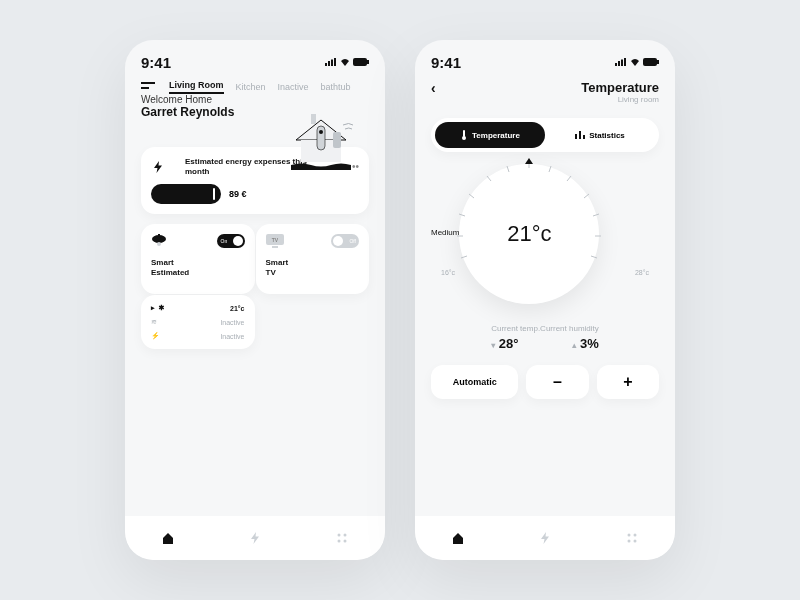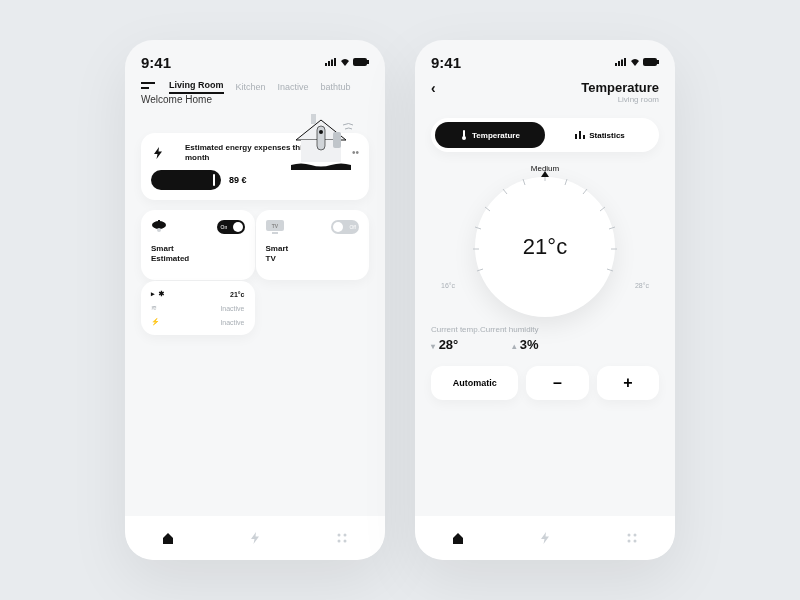--- a/index.html
+++ b/index.html
@@ -42,30 +42,30 @@
 
   
   .header2 { display: flex; justify-content: space-between; align-items: flex-start; margin-top: 10px; }
   .backbtn { font-size: 14px; font-weight: 700; color: #111; }
   .header2 .ttl { text-align: right; }
   .header2 .ttl .big { font-size: 13px; font-weight: 700; color: #111; }
   .header2 .ttl .sub { font-size: 8px; color: #aab0b6; }
   .segctrl { display: flex; background: #fff; border-radius: 18px; padding: 4px; margin-top: 14px; box-shadow: 0 4px 12px rgba(0,0,0,0.04); }
   .segctrl .seg { flex: 1; text-align: center; font-size: 8px; padding: 8px 0; border-radius: 14px; display:flex; align-items:center; justify-content:center; gap:4px;font-weight:bold; }
   .segctrl .seg.active { background: #111; color: #fff; font-weight: 600; }
-  .dialwrap { position: relative; margin-top: 12px; display:flex; flex-direction:column; align-items:center; }
+  .dialwrap { position: relative; margin-top: 12px; display:flex; flex-direction:row; align-items:center; }
   .dialwrap .mlabel { font-size: 8px; color: #111; margin-bottom: 4px; }
   .dial { width: 140px; height: 140px; border-radius: 50%; background: #fff; box-shadow: 0 8px 24px rgba(0,0,0,0.08); display:flex; align-items:center; justify-content:center; position: relative; }
   .dial .ticks { position:absolute; inset:-8px; }
   .tempval { font-size: 22px; font-weight: 400; color: #111; }
   .dial .pointer { position:absolute; top:-6px; left:50%; transform:translateX(-50%); width:0; height:0; border-left:4px solid transparent; border-right:4px solid transparent; border-bottom:6px solid #111; }
   .rangelabel { position:absolute; font-size:7px; color:#aab0b6; bottom: 28px; }
   .rangelabel.low { left: 10px; }
   .rangelabel.high { right: 10px; }
-  .statsrow { display:flex; justify-content:flex-start; margin-top: 8px; font-size: 8px; }
+  .statsrow { display:flex; justify-content:center; margin-top: 20px; font-size: 8px; }
   .statsrow .block .lbl2 { color:#aab0b6; }
   .statsrow .block .val2 { font-size: 13px; font-weight: 700; color:#111; margin-top:3px; }
   .btnrow { display:flex; gap:8px; margin-top:14px; }
   .btnrow .btn { background:#fff; border-radius:12px; height:34px; display:flex; align-items:center; justify-content:center; font-size:9px; font-weight:700; box-shadow: 0 4px 12px rgba(0,0,0,0.04); }
   .btnrow .auto { flex:1.4; }
   .btnrow .pm { flex:1; font-size:16px; }
   .chev { font-size:8px; color:#888; }
   svg { display:block; }
 </style>
 </head>
@@ -99,20 +99,21 @@
         </svg>
     </span>
     <span class="tab active">Living Room</span>
     <span class="tab">Kitchen</span>
     <span class="tab">Inactive</span>
     <span class="tab">bathtub</span>
   </div>
 
   <div class="welcome">
     <div>Welcome Home</div>
+    <div class="name">Garret Reynolds</div>
   </div>
 
   <svg class="houseimg" viewBox="0 0 80 60">
     <path d="M10 55 Q20 52 30 55 T50 55 T70 55 L70 60 L10 60 Z" fill="#111"></path>
     <polygon points="15,30 40,10 65,30" fill="#f0f1f3" stroke="#111" stroke-width="1"></polygon>
     <rect x="20" y="30" width="40" height="22" fill="#f0f1f3"></rect>
     <rect x="36" y="16" width="8" height="24" rx="4" fill="#d0d4d8" stroke="#111" stroke-width="0.6"></rect>
     <circle cx="40" cy="22" r="2" fill="#111"></circle>
     <rect x="30" y="4" width="5" height="10" fill="#d0d4d8"></rect>
     <rect x="52" y="22" width="8" height="16" rx="2" fill="#c0c5ca"></rect>

